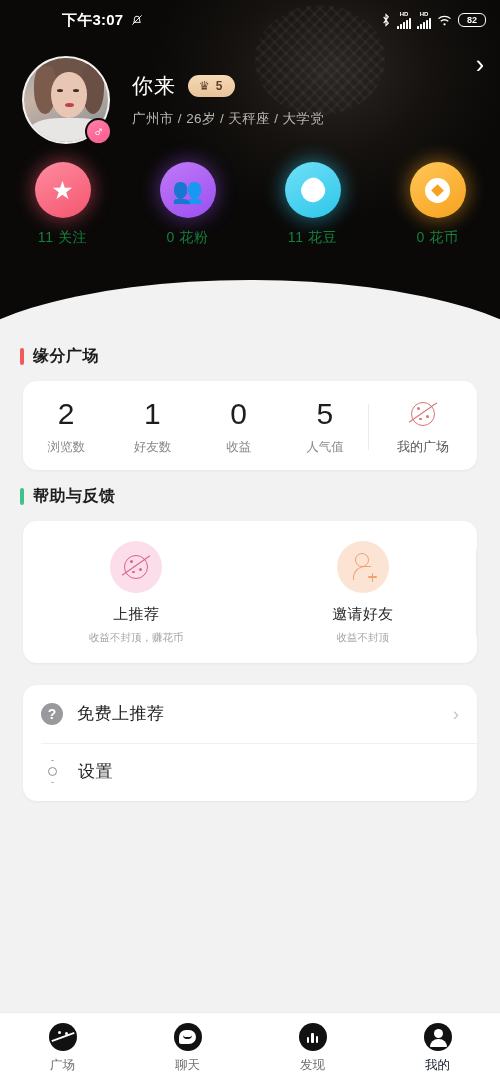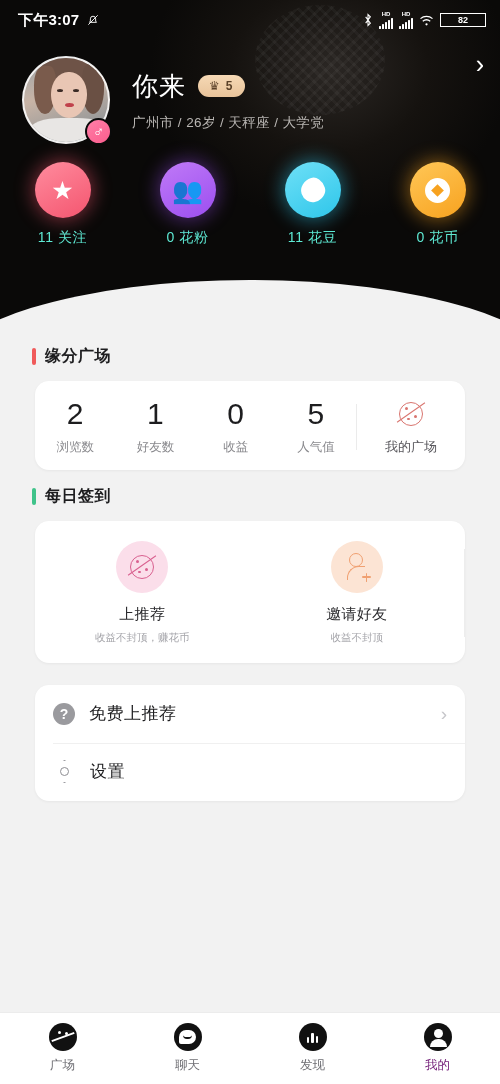--- a/index.html
+++ b/index.html
@@ -30,33 +30,33 @@
     opacity:.8;
   }
   .header-curve{
     position:absolute; left:-12%; bottom:-46px; width:124%; height:96px;
     background:#f2f2f2; border-radius:50% 50% 0 0 / 100% 100% 0 0;
   }
 
   
   .statusbar{
     position:relative; z-index:4; height:40px; display:flex; 
-    justify-content:space-between; padding:0 14px 0 18px; color:#fff;
+    justify-content:space-between; padding:0 14px 0 18px; color:#fff;margin-left:44px;
   }
   .sb-left{ display:flex; align-items:center; gap:7px; }
   .sb-time{ font-size:15px; font-weight:bold; letter-spacing:.2px; }
   .sb-right{ display:flex; align-items:center; gap:6px; }
   .hdlabel{ font-size:6px; font-weight:bold; line-height:1; margin-bottom:1px; }
   .sig{ display:flex; align-items:flex-end; gap:1px; height:11px; }
   .sig i{ display:block; width:2px; background:#fff; border-radius:.5px; }
   .sig i:nth-child(1){height:3px}.sig i:nth-child(2){height:5px}
   .sig i:nth-child(3){height:7px}.sig i:nth-child(4){height:9px}.sig i:nth-child(5){height:11px}
   .sigwrap{ display:flex; flex-direction:column; align-items:center; }
   .batt{
-    border:1.3px solid #fff; border-radius:0; padding:0 17px; height:14px;
+    border:1.3px solid #fff; border-radius:6px; padding:0 8px; height:14px;
     display:flex; align-items:center; justify-content:center;
     font-size:9px; font-weight:bold;
   }
 
   
   .profile{
     position:relative; z-index:4; display:flex; align-items:center;
     padding:16px 16px 0 22px;
   }
   .avatar-wrap{ position:relative; width:88px; height:88px; flex:none; }
@@ -80,21 +80,21 @@
   .av-body{ position:absolute; left:6px; bottom:-4px; width:78px; height:28px;
     border-radius:40% 40% 0 0; background:#e8e6e4; }
   .gender{
     position:absolute; right:-2px; bottom:-1px; width:27px; height:27px; border-radius:50%;
     background:linear-gradient(145deg,#ff7fa8,#fb5d8d); border:2px solid #0a0a0a;
     display:flex; align-items:center; justify-content:center; color:#fff; font-size:15px;
     line-height:1;
   }
   .pinfo{ margin-left:22px; }
   .prow{ display:flex; align-items:center; gap:12px; }
-  .pname{ color:#fff; font-size:26px; letter-spacing:1px; }
+  .pname{ color:#fff; font-size:21px; letter-spacing:1px; }
   .crown{
     display:flex; align-items:center; gap:6px;
     background:linear-gradient(180deg,#f6d9b5,#e8c39a);
     border-radius:11px; padding:2px 13px 2px 11px; height:22px;
   }
   .crown-g{ color:#5a4028; font-size:12px; line-height:1; }
   .crown-n{ color:#5b4229; font-size:12px; font-weight:bold; }
   .pmeta{ margin-top:10px; color:#b9b6b3; font-size:13.5px; letter-spacing:.4px; }
   .chev-hdr{
     position:absolute; right:16px; top:52px; z-index:5; color:#fff;
@@ -118,24 +118,24 @@
   .sicon.cyan{ background:linear-gradient(150deg,#6fe0f7,#2ec6ea);
     box-shadow:0 0 18px 3px rgba(46,198,234,.45); }
   .sicon.orange{ background:linear-gradient(150deg,#ffc757,#f7a21f);
     box-shadow:0 0 18px 3px rgba(247,162,31,.45); }
   .glyph{ color:#fff; font-size:25px; line-height:1; }
   .bean{ width:24px; height:24px; border-radius:58% 42% 55% 45%/50% 55% 45% 50%;
     background:#fff; transform:rotate(-18deg); }
   .coin{ width:25px; height:25px; border-radius:50%; background:#fff;
     display:flex; align-items:center; justify-content:center; }
   .coin i{ display:block; width:9px; height:9px; background:#f7a21f; transform:rotate(45deg); }
-  .slabel{ margin-top:11px; color:#5eead4; font-size:14px; letter-spacing:.6px; }
-
-  
-  .content{ position:relative; padding:0 12px 10px; }
+  .slabel{ margin-top:11px; color:#15803d; font-size:14px; letter-spacing:.6px; }
+
+  
+  .content{ position:relative; padding:0 0 10px; }
 
   .sec-title{ display:flex; align-items:center; gap:9px; padding:16px 0 0 20px; }
   .sec-bar{ width:4px; height:17px; border-radius:2px; }
   .sec-text{ font-size:16px; color:#1d1d1f; font-weight:bold; letter-spacing:.5px; }
 
   .card{
     background:#fff; border-radius:14px; margin:14px 23px 0;
     box-shadow:0 1px 3px rgba(0,0,0,.05);
   }
 
@@ -215,21 +215,21 @@
 
   
   .tabbar{
     position:absolute; left:0; bottom:0; width:500px; height:72px; background:#fff;
     border-top:1px solid #ececec; display:flex; align-items:center;
   }
   .tab{ flex:1; display:flex; flex-direction:column; align-items:center; gap:6px;justify-content:space-between; }
   .tabicon{ width:28px; height:28px; border-radius:50%; background:#111;
     display:flex; align-items:center; justify-content:center; position:relative; }
   .tablabel{ font-size:12.5px; color:#6f6f74; }
-  .tab.active .tablabel{ color:#701a75; }
+  .tab.active .tablabel{ color:#0f172a; }
 
   .t-planet{ position:relative; width:18px; height:18px; }
   .t-planet .pb{ position:absolute; left:-3px; top:8px; width:24px; border-top:2px solid #fff;
     transform:rotate(-20deg); }
   .t-planet .pd{ position:absolute; width:3px; height:3px; border-radius:50%; background:#fff; }
   .t-planet .pd1{ left:4px; top:3px; } .t-planet .pd2{ left:11px; top:4px; }
   .t-chat{ width:17px; height:14px; background:#fff; border-radius:7px 7px 7px 2px; position:relative; }
   .t-chat i{ position:absolute; left:4px; top:5px; width:9px; height:4px;
     border-bottom:2px solid #111; border-radius:0 0 6px 6px; }
   .t-bars{ display:flex; align-items:flex-end; gap:2px; height:11px; }
@@ -378,21 +378,21 @@
         <span class="d1"></span>
           <span class="d2"></span>
           <span class="d3"></span>
       </span>
       <div class="plab">我的广场</div>
     </div>
   </div>
 
   <div class="sec-title">
     <span class="sec-bar" style="background:#3fc38a"></span>
-    <span class="sec-text">每日签到</span>
+    <span class="sec-text">帮助与反馈</span>
   </div>
 
   <div class="card earn">
     <div class="ecell">
       <div class="eicon" style="background:#fbdeea">
         <span class="planet" style="color:#d9608f">
           <span class="ring"></span>
             <span class="bar"></span>
           <span class="d1"></span>
             <span class="d2"></span>

